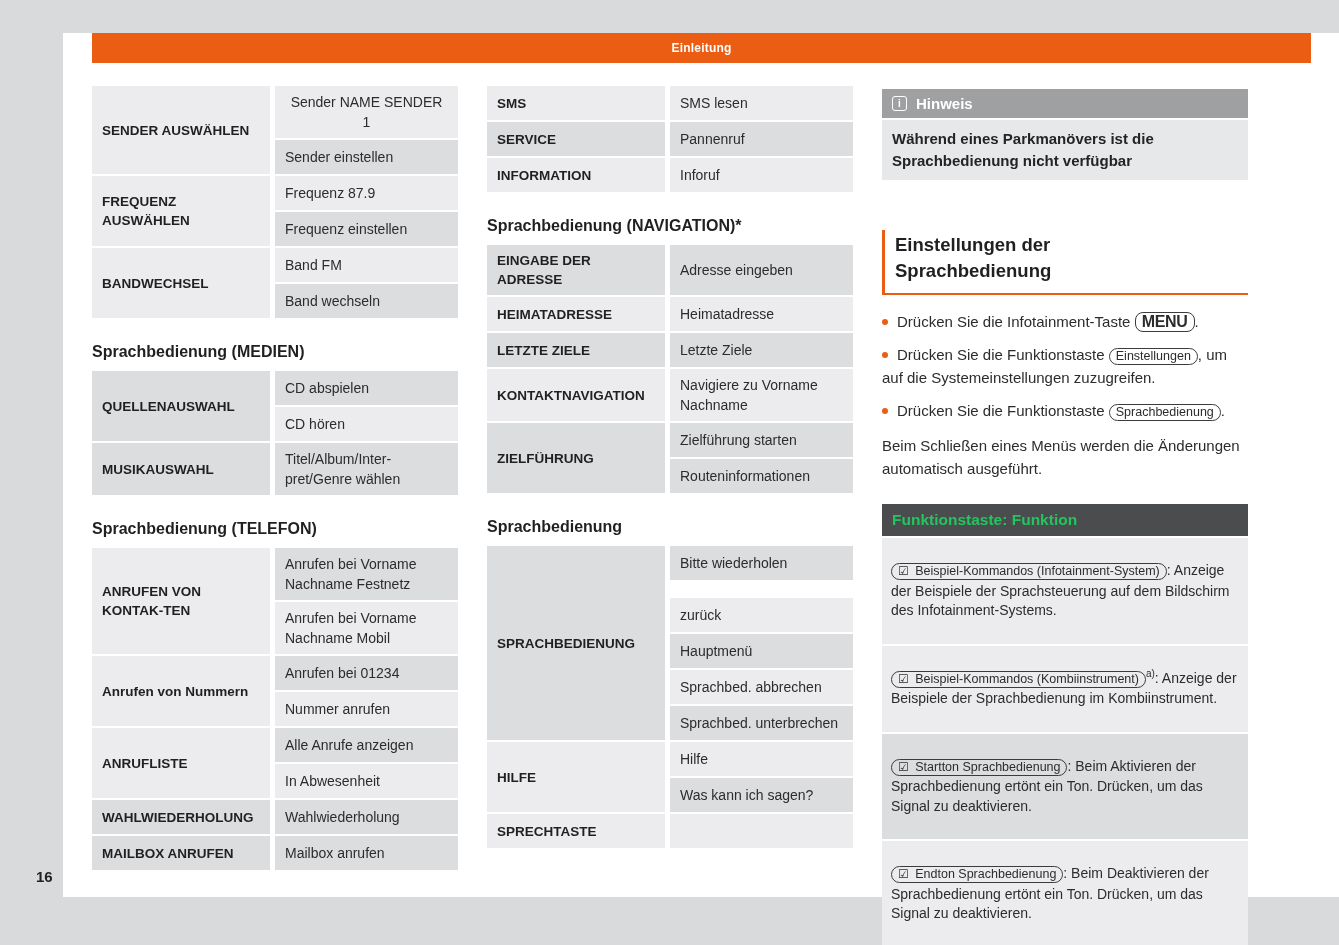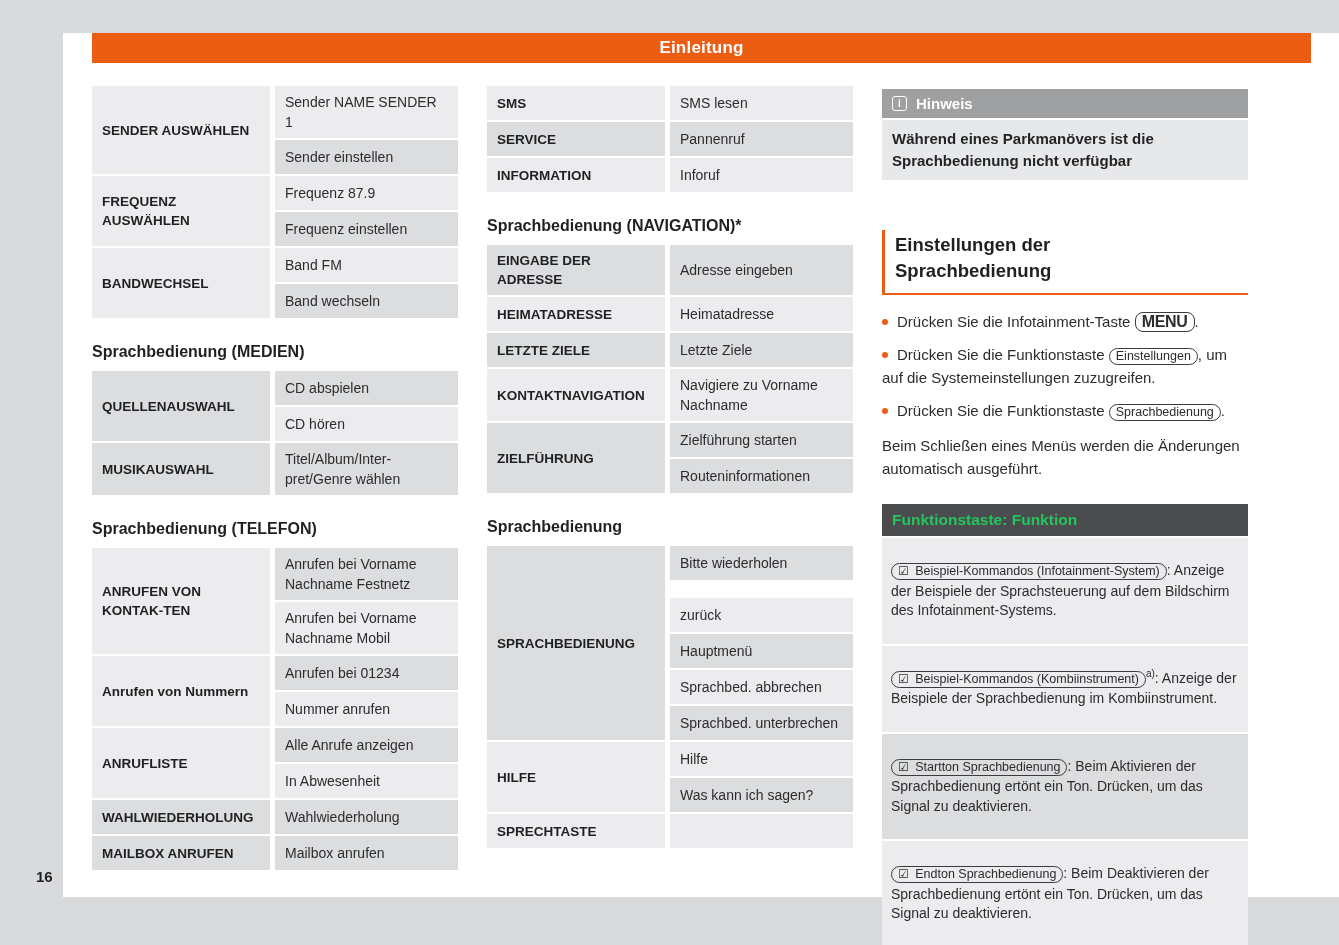--- a/index.html
+++ b/index.html
@@ -12,21 +12,21 @@
     --viewport:#d9dadb;
     --text:#2b2c2e;
   }
   *{margin:0;padding:0;box-sizing:border-box;}
   html,body{width:1339px;height:945px;}
   body{font-family:"Liberation Sans", sans-serif;color:var(--text);}
   .viewport{position:relative;width:1339px;height:945px;background:var(--viewport);overflow:hidden;}
   .page{position:absolute;left:63px;top:33px;right:0;bottom:48px;background:#ffffff;}
   .banner{margin-left:29px;margin-right:28px;height:30px;background:var(--orange);
           display:flex;align-items:center;justify-content:center;}
-  .banner span{color:#fff;font-weight:bold;font-size:17px;letter-spacing:.2px;}
+  .banner span{color:#fff;font-weight:bold;font-size:12px;letter-spacing:.2px;}
   .columns{position:absolute;left:29px;right:28px;top:53px;display:flex;gap:29px;}
   .col{width:366px;flex:0 0 auto;}
 
   
   .cmd-table{display:grid;grid-template-columns:178px 1fr;gap:2px 5px;}
   .cell{display:flex;align-items:center;padding:6px 10px;min-height:34px;
         font-size:14px;line-height:20px;background:var(--row-light);color:var(--text);}
   .cell.dark{background:var(--row-dark);}
   .cell.label{font-weight:bold;font-size:13.5px;line-height:19px;color:#1f2022;}
   h3.sec{font-size:16px;font-weight:bold;color:#1f2022;margin:25px 0 10px 0;}
@@ -79,21 +79,21 @@
 
     <div class="banner">
       <span>Einleitung</span>
     </div>
 
     <div class="columns">
 
       <div class="col">
         <div class="cmd-table">
             <div class="cell label light" style="grid-area: span 2 / 1;">SENDER AUSWÄHLEN</div>
-            <div class="cell value light" style="grid-column: 2;">Sender NAME SENDER 1</div>
+            <div class="cell value light" style="grid-column: 2; text-align: center;">Sender NAME SENDER 1</div>
             <div class="cell value dark" style="grid-column: 2;">Sender einstellen</div>
             <div class="cell label light" style="grid-area: span 2 / 1;">FREQUENZ AUSWÄHLEN</div>
             <div class="cell value light" style="grid-column: 2;">Frequenz 87.9</div>
             <div class="cell value dark" style="grid-column: 2;">Frequenz einstellen</div>
             <div class="cell label light" style="grid-area: span 2 / 1;">BANDWECHSEL</div>
             <div class="cell value light" style="grid-column: 2;">Band FM</div>
             <div class="cell value dark" style="grid-column: 2;">Band wechseln</div>
           </div>
         <h3 class="sec">Sprachbedienung (MEDIEN)</h3>
         <div class="cmd-table">

